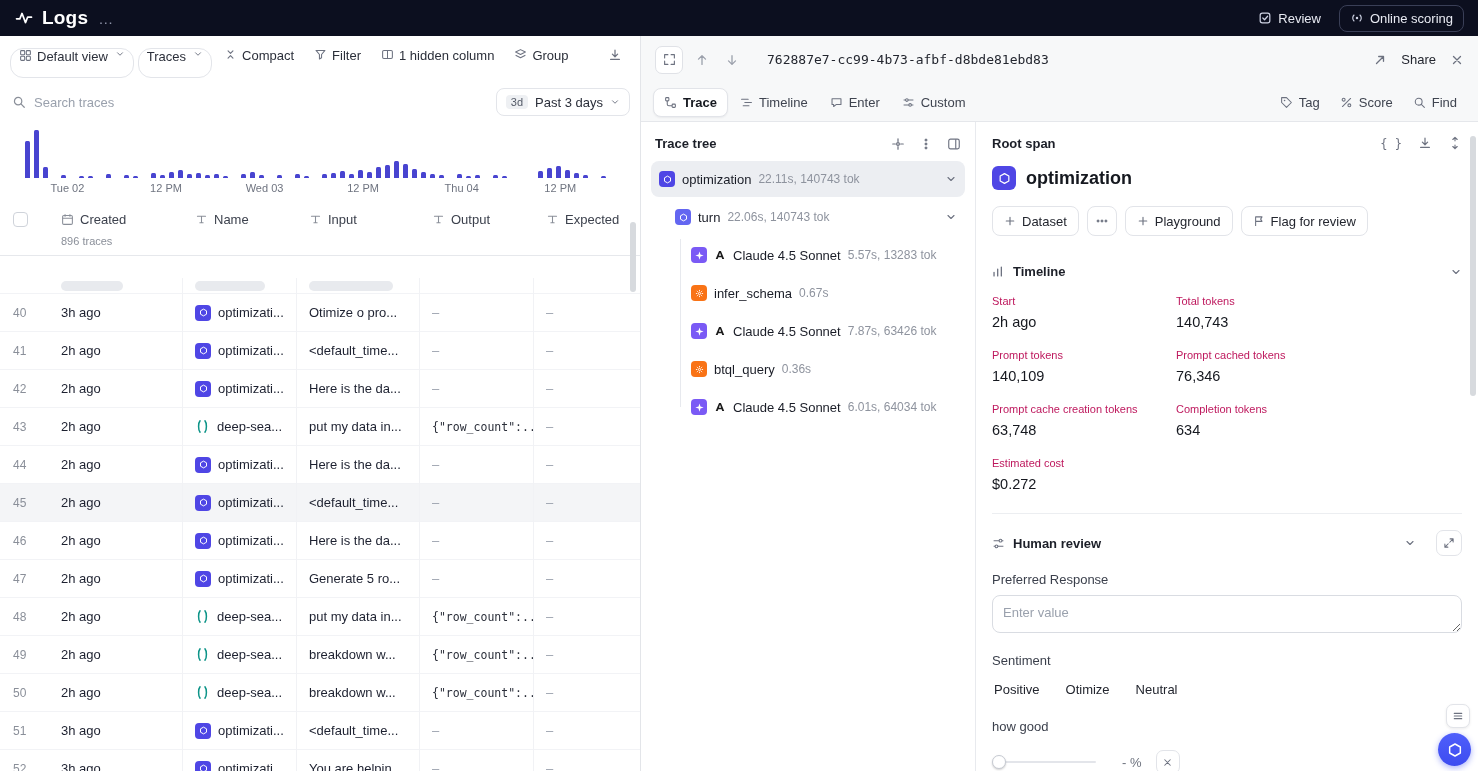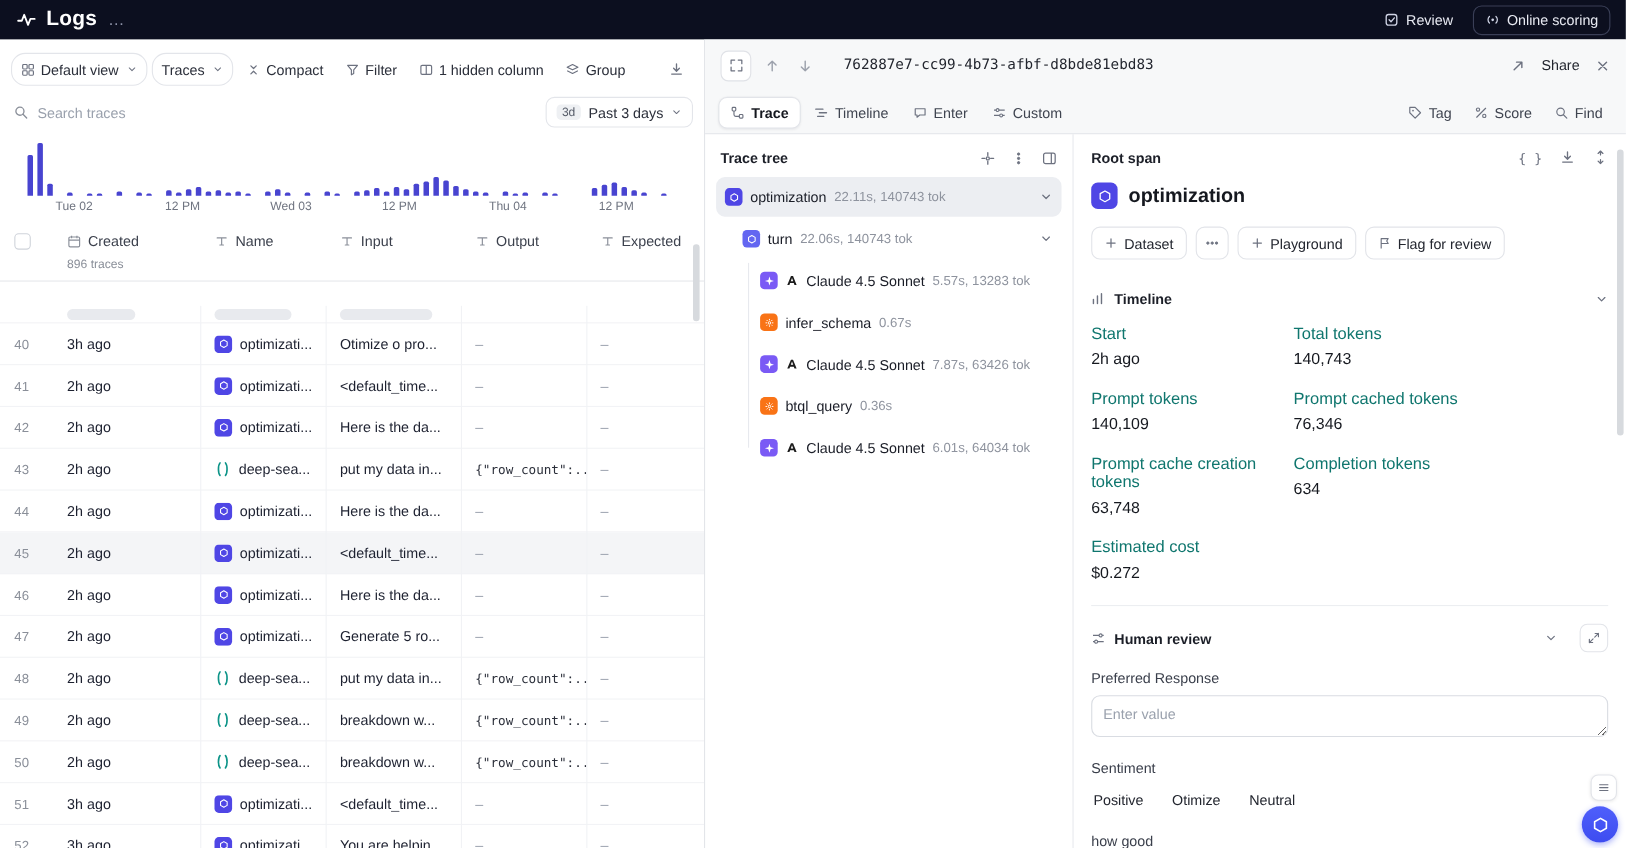--- a/index.html
+++ b/index.html
@@ -15,21 +15,21 @@
   .tb-title { font-size:19px; font-weight:700; letter-spacing:.2px; }
   .tb-more { color:#8e93a8; margin-left:10px; font-size:15px; }
   .tb-right { margin-left:auto; display:flex; align-items:center; gap:10px; }
   .tb-btn { display:flex; align-items:center; gap:6px; color:#e8eaf2; font-size:13px; padding:4px 8px; }
   .tb-btn.outl { border:1px solid #3a3f57; border-radius:8px; height:27px; padding:0 10px; }
   .tb-btn svg { stroke:#cfd3e4; }
 
   
   .left { position:absolute; top:36px; left:0; width:640px; bottom:0; background:#fff; overflow:hidden; }
   .ltoolbar { display:flex; align-items:center; gap:4px; padding:12px 10px 0 10px; }
-  .btn { display:inline-flex; align-items:center; gap:5px; height:30px; padding:0 8px;
+  .btn { display:inline-flex; gap:5px; height:30px; padding:0 8px;
     font-size:13px; color:#2b2f3a; border-radius:13px; white-space:nowrap; }
   .btn.outline { border:1px solid #e3e5ea; }
   .btn svg { stroke:#6d7280; }
   .chev { margin-left:2px; }
   .exportb { margin-left:auto; }
 
   .searchrow { display:flex; align-items:center; padding:10px 10px 0 12px; gap:8px; }
   .searchbox { display:flex; align-items:center; gap:8px; flex:1; }
   .searchbox input { border:none; outline:none; font-size:13px; flex:1; color:#30343f; }
   .searchbox input::placeholder { color:#9aa1ad; }
@@ -111,21 +111,21 @@
   .abtn { display:inline-flex; align-items:center; gap:6px; height:30px; padding:0 11px; font-size:13px;
     font-weight:500; color:#23262f; border:1px solid #e2e4e9; border-radius:8px; background:#fff; }
   .abtn svg { stroke:#6d7280; }
   .abtn.kebab { width:30px; padding:0; justify-content:center; }
   .sec-h { display:flex; align-items:center; gap:8px; margin-top:28px; }
   .sec-h .t { font-size:13px; font-weight:700; color:#1c1f28; }
   .sec-h svg { stroke:#6d7280; }
   .sec-h .sp { flex:1; }
   .mgrid { display:grid; grid-template-columns:184px 1fr; margin-top:6px; }
   .mcell { padding:10px 0 9px 0; }
-  .mlabel { font-size:15px; color:#0f766e; margin-bottom:7px; }
+  .mlabel { font-size:11px; color:#be185d; margin-bottom:7px; }
   .mvalue { font-size:14.5px; color:#15181f; }
   .divider { border-top:1px solid #eceef1; margin-top:12px; }
   .expbtn { width:26px; height:26px; border:1px solid #e2e4e9; border-radius:7px; background:#fff;
     display:inline-flex; align-items:center; justify-content:center; margin-left:12px; }
   .fieldlbl { font-size:13px; color:#3a3f4b; margin:16px 0 8px 0; }
   textarea.pref { width:100%; height:38px; border:1px solid #d9dce2; border-radius:8px; padding:9px 10px;
     font-size:13px; font-family:inherit; resize:vertical; color:#30343f; outline:none; }
   textarea.pref::placeholder { color:#9aa1ad; }
   .sentrow { display:flex; gap:22px; margin-top:14px; }
   .sentbtn { font-size:13px; font-weight:500; color:#23262f; padding:6px 2px; }

